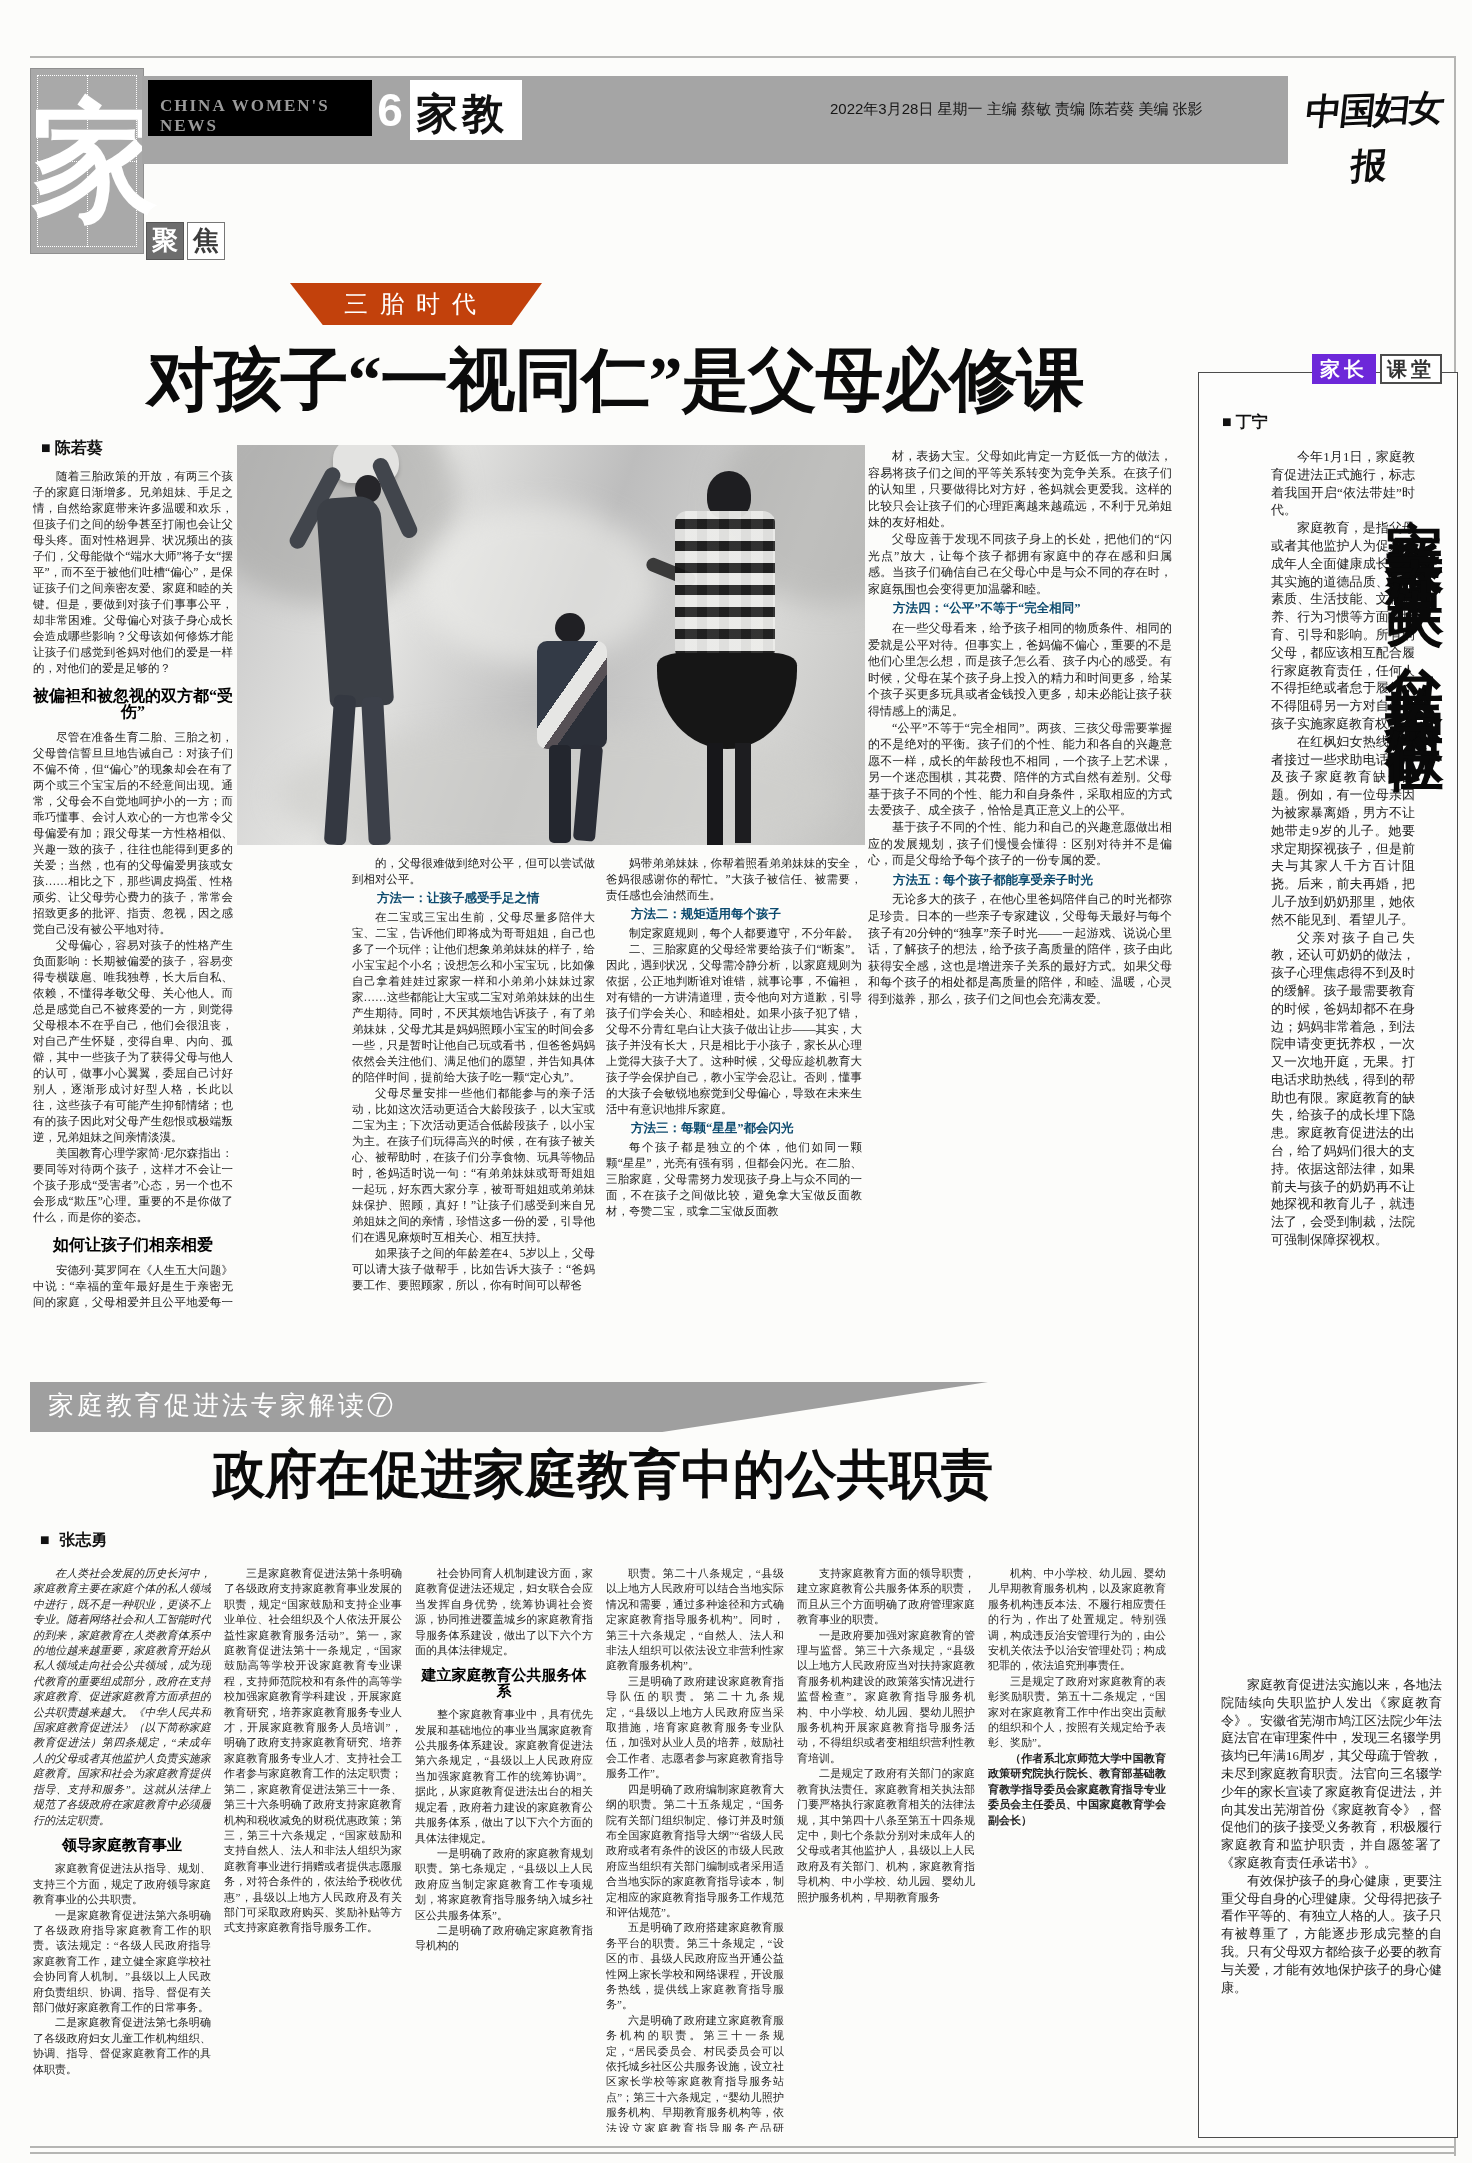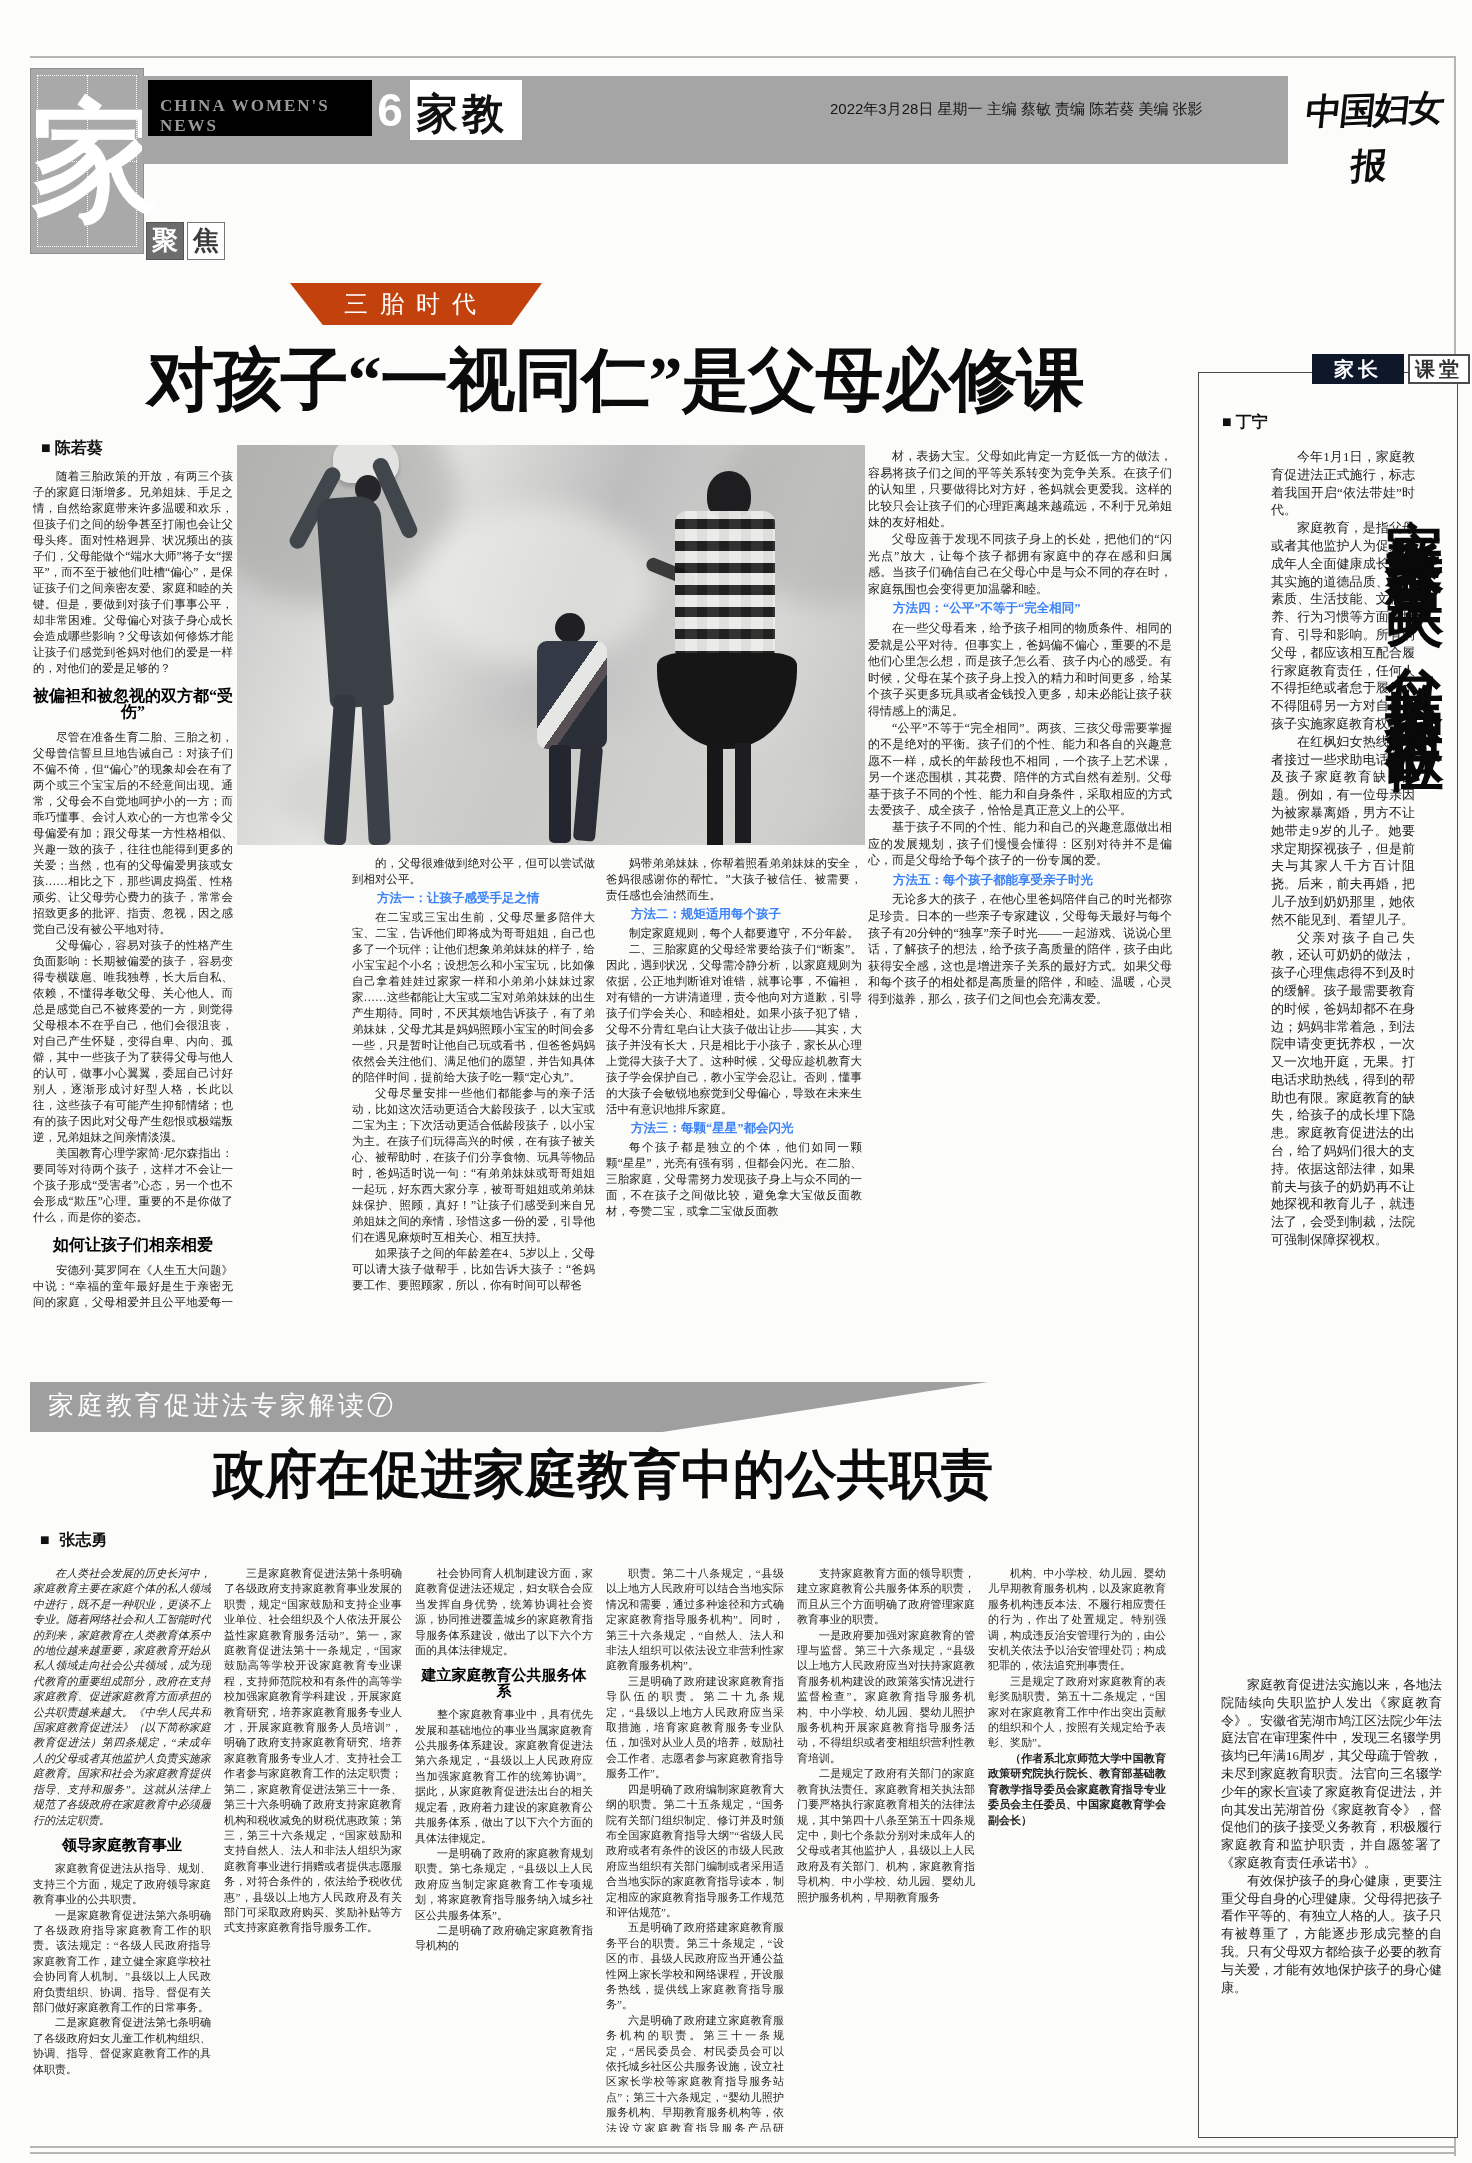--- a/index.html
+++ b/index.html
@@ -38,21 +38,21 @@
           clip-path:polygon(0 0,100% 0,88% 100%,13% 100%);}
   .kicker span{display:block;text-align:center;color:#fff;font-size:24px;letter-spacing:12px;line-height:42px;}
   .headline1{left:40px;top:330px;width:1150px;height:104px;text-align:center;font-size:68px;font-weight:900;
              letter-spacing:-1px;color:#0b0b0b;line-height:100px;white-space:nowrap;}
   .byline{font-size:16px;font-weight:700;color:#111;}
   .by1{left:41px;top:438px;}
 
   .ncol{position:absolute;text-align:justify;font-size:11.5px;line-height:16px;overflow:hidden;color:#222;}
   .ncol p{margin:0;text-indent:2em;}
   .ncol h3{text-align:center;font-size:16px;font-weight:700;margin:12px 0 9px;text-indent:0;color:#000;}
-  .ncol h4{font-size:12.5px;font-weight:700;margin:3px 0;text-indent:2em;color:#3b82f6;}
+  .ncol h4{font-size:12.5px;font-weight:700;margin:3px 0;text-indent:2em;color:#0c4a6e;}
   .col-a{left:33px;top:468px;width:200px;height:842px;}
   .col-b{left:352px;top:855px;width:243px;height:452px;}
   .col-c{left:606px;top:855px;width:256px;height:452px;}
   .col-d{left:868px;top:448px;width:304px;height:860px;font-size:12px;line-height:16.6px;}
 
   
   .photo{left:237px;top:445px;width:628px;height:400px;overflow:hidden;background:
          linear-gradient(110deg,#c6c6c6,#e4e4e2 28%,#bdbdbd 52%,#d8d8d6 78%,#c2c2c0);}
   .ph-blob{position:absolute;border-radius:50%;filter:blur(14px);}
   .fig{position:absolute;}
@@ -76,21 +76,21 @@
      repeating-linear-gradient(90deg,rgba(20,20,20,.55) 0 10px,rgba(236,236,234,.55) 10px 22px);}
   .mom-armL{left:408px;top:120px;width:52px;height:14px;background:#3a3a3a;border-radius:7px;transform:rotate(22deg);}
   .mom-skirt{left:420px;top:208px;width:140px;height:96px;background:#161616;
              border-radius:18% 18% 55% 55%/14% 14% 90% 90%;}
   .mom-legL{left:470px;top:298px;width:16px;height:102px;background:#17171a;}
   .mom-legR{left:498px;top:298px;width:16px;height:100px;background:#1d1d20;}
 
   
   .pc-box{left:1198px;top:372px;width:258px;height:1764px;border:1px solid #4c4c4c;background:#fdfdfc;}
   .pc-badge{left:1312px;top:354px;height:32px;white-space:nowrap;}
-  .pc-badge .ba{display:inline-block;height:30px;padding:0 22px;background:#0f172a;color:#fff;font-size:20px;
+  .pc-badge .ba{display:inline-block;height:30px;padding:0 8px;background:#6d28d9;color:#fff;font-size:20px;
                 font-weight:700;line-height:30px;letter-spacing:4px;vertical-align:top;}
   .pc-badge .bb{display:inline-block;height:26px;padding:0 5px;background:#fff;color:#333;border:2px solid #4c4c4c;
                 font-size:20px;font-weight:700;line-height:26px;letter-spacing:4px;vertical-align:top;margin-left:4px;}
   .by2{left:1222px;top:412px;}
   .rcol{position:absolute;text-align:justify;font-size:13px;line-height:17.8px;overflow:hidden;color:#222;}
   .rcol p{margin:0;text-indent:2em;}
   .r-narrow{left:1271px;top:448px;width:144px;height:1216px;}
   .r-wide{left:1221px;top:1676px;width:221px;height:408px;}
   .vhead{left:1372px;top:472px;width:84px;height:1196px;writing-mode:vertical-rl;font-size:58px;font-weight:900;
          letter-spacing:10px;color:#090909;line-height:84px;}

